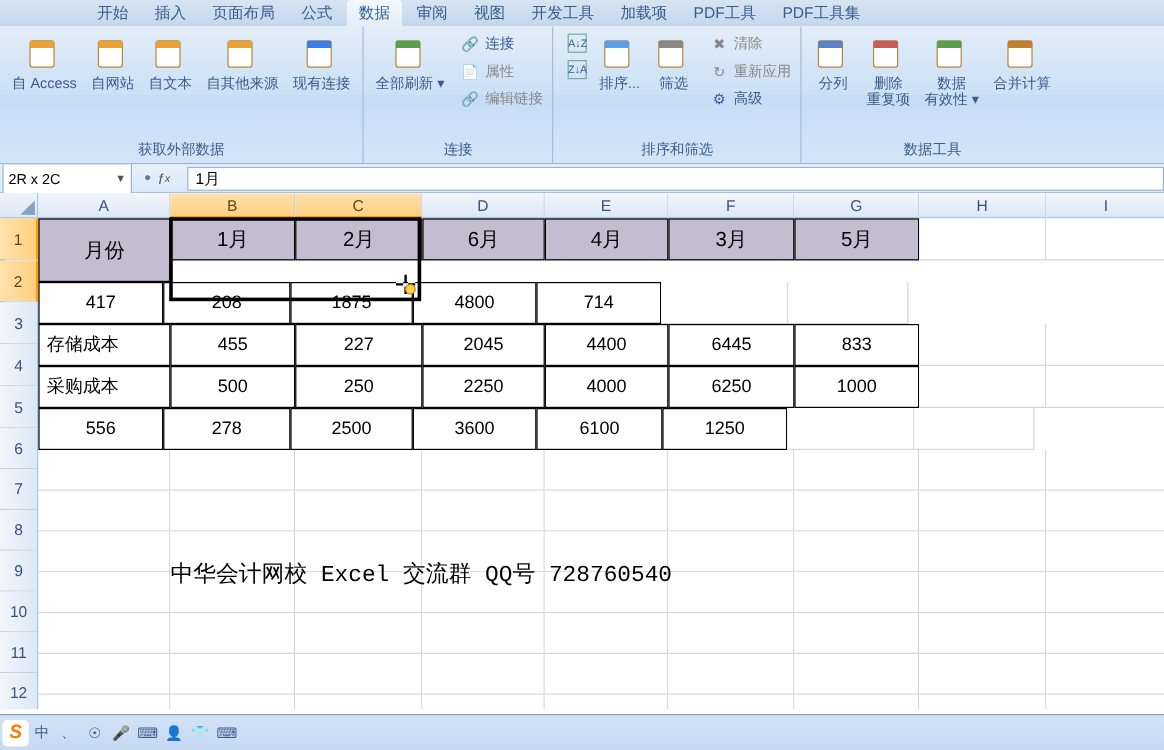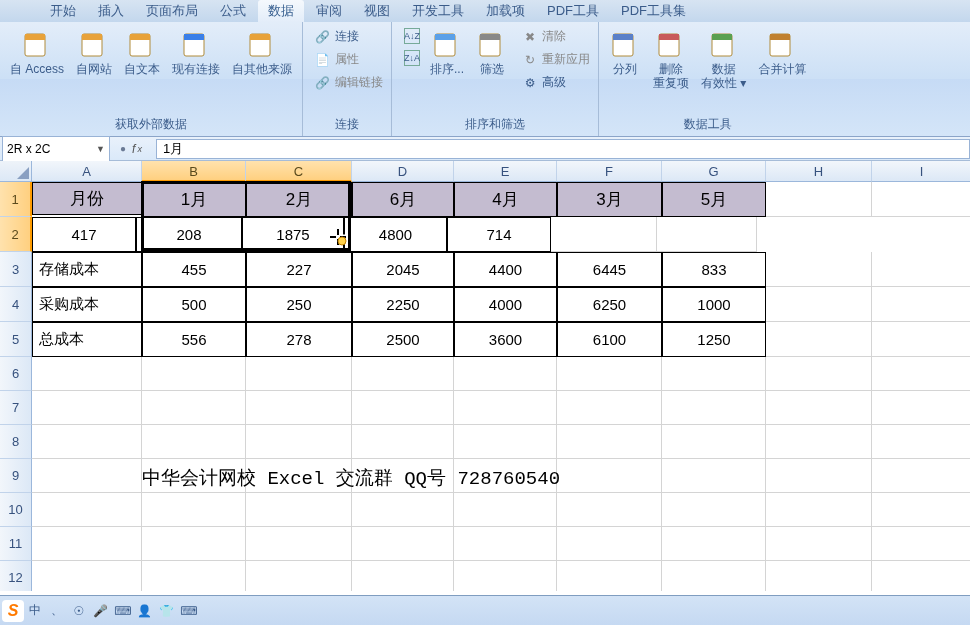--- a/index.html
+++ b/index.html
@@ -1,18 +1,18 @@
 <!DOCTYPE html>
 <html><head>
 <meta charset="utf-8">
 <style>
 * { box-sizing: border-box; margin: 0; padding: 0; font-family: "Microsoft YaHei", Arial, sans-serif; }
 body { width: 970px; height: 625px; background: #fff; overflow: hidden; position: relative; font-size: 12px; }
 
-.tabs { display: flex; align-items: flex-end; gap: 2px; background: linear-gradient(#d7e4f2, #c3d7ed); height: 22px; padding-left: 40px; }
+.tabs { display: flex; align-items: flex-end; gap: 2px; background: linear-gradient(#d7e4f2, #c3d7ed); height: 22px; padding-left: 71px; }
 .tab { color: #3b5c8a; padding: 2px 10px; font-size: 13px; cursor: pointer; }
 .tab.active { background: linear-gradient(#f5f9fd, #e3edf9); border-radius: 3px 3px 0 0; color: #365e8f; }
 
 .ribbon { background: linear-gradient(#e3edf9, #cce0f6 50%, #c6dbf5 50%, #d4e5f8); height: 115px; display: flex; border-bottom: 1px solid #8ba4c8; }
 .rgroup { border-right: 1px solid #a6bcd8; display: flex; flex-direction: column; }
 .rgbody { flex: 1; display: flex; align-items: flex-start; padding: 4px 6px 0; gap: 4px; }
 .rglabel { text-align: center; font-size: 12px; color: #3b5c8a; padding: 2px 0 3px; }
 .rbtn { display: flex; flex-direction: column; align-items: center; gap: 2px; padding: 2px 4px; cursor: pointer; }
 .rbtn .ic { width: 32px; height: 32px; display: flex; align-items: center; justify-content: center; }
 .rbtn .lbl { font-size: 12px; color: #3b5c8a; text-align: center; line-height: 1.2; white-space: nowrap; }
@@ -99,39 +99,48 @@
               <rect x="3" y="5" width="20" height="22" rx="2" fill="#fff" stroke="#b08b3a"></rect>
               <rect x="3" y="5" width="20" height="6" fill="#e8a23a"></rect>
             </svg>
           </span>
           <div class="lbl">自文本</div>
         </div>
         <div class="rbtn">
           <span class="ic">
             <svg width="30" height="30">
               <rect x="3" y="5" width="20" height="22" rx="2" fill="#fff" stroke="#b08b3a"></rect>
+              <rect x="3" y="5" width="20" height="6" fill="#e8a23a"></rect>
+            </svg>
+          </span>
+          <div class="lbl">自其他来源</div>
+        </div>
+        <div class="rbtn">
+          <span class="ic">
+            <svg width="30" height="30">
+              <rect x="3" y="5" width="20" height="22" rx="2" fill="#fff" stroke="#b08b3a"></rect>
               <rect x="3" y="5" width="20" height="6" fill="#3a7fe8"></rect>
             </svg>
           </span>
           <div class="lbl">现有连接</div>
-        </div>
-        <div class="rbtn">
-          <span class="ic">
-            <svg width="30" height="30">
-              <rect x="3" y="5" width="20" height="22" rx="2" fill="#fff" stroke="#b08b3a"></rect>
-              <rect x="3" y="5" width="20" height="6" fill="#e8a23a"></rect>
-            </svg>
-          </span>
-          <div class="lbl">自其他来源</div>
         </div>
       </div>
     <div class="rglabel">获取外部数据</div>
   </div>
   <div class="rgroup">
     <div class="rgbody" id="g2b">
+        <div class="rbtn">
+          <span class="ic">
+            <svg width="30" height="30">
+              <rect x="3" y="5" width="20" height="22" rx="2" fill="#fff" stroke="#b08b3a"></rect>
+              <rect x="3" y="5" width="20" height="6" fill="#5aa050"></rect>
+            </svg>
+          </span>
+          <div class="lbl">全部刷新 ▾</div>
+        </div>
         <div class="rsmall">
           <div class="rsbtn on">
             <span class="sic">🔗</span>
             <span>连接</span>
           </div>
           <div class="rsbtn">
             <span class="sic">📄</span>
             <span>属性</span>
           </div>
           <div class="rsbtn">
@@ -270,21 +279,21 @@
       <div class="rowhdr" style="height: 34px;">6</div>
       <div class="rowhdr" style="height: 34px;">7</div>
       <div class="rowhdr" style="height: 34px;">8</div>
       <div class="rowhdr" style="height: 34px;">9</div>
       <div class="rowhdr" style="height: 34px;">10</div>
       <div class="rowhdr" style="height: 34px;">11</div>
       <div class="rowhdr" style="height: 34px;">12</div>
     </div>
   <div class="cells" id="cells">
       <div class="row">
-        <div class="cell hdr" style="width: 110px; height: 33px;">月份</div>
+        <div class="cell hdr" style="width: 110px; height: 53px;">月份</div>
         <div class="cell hdr" style="width: 104px; height: 35px;">1月</div>
         <div class="cell hdr" style="width: 106px; height: 35px;">2月</div>
         <div class="cell hdr" style="width: 102px; height: 35px;">6月</div>
         <div class="cell hdr" style="width: 103px; height: 35px;">4月</div>
         <div class="cell hdr" style="width: 105px; height: 35px;">3月</div>
         <div class="cell hdr" style="width: 104px; height: 35px;">5月</div>
         <div class="cell empty" style="width: 106px; height: 35px;"></div>
         <div class="cell empty" style="width: 100px; height: 35px;"></div>
       </div>
       <div class="row">
@@ -312,21 +321,20 @@
         <div class="cell bold center" style="width: 104px; height: 35px;">500</div>
         <div class="cell bold center" style="width: 106px; height: 35px;">250</div>
         <div class="cell bold center" style="width: 102px; height: 35px;">2250</div>
         <div class="cell bold center" style="width: 103px; height: 35px;">4000</div>
         <div class="cell bold center" style="width: 105px; height: 35px;">6250</div>
         <div class="cell bold center" style="width: 104px; height: 35px;">1000</div>
         <div class="cell empty" style="width: 106px; height: 35px;"></div>
         <div class="cell empty" style="width: 100px; height: 35px;"></div>
       </div>
       <div class="row">
-        <div class="cell bold left" style="width: 110px; height: 35px;">总成本</div>
         <div class="cell bold center" style="width: 104px; height: 35px;">556</div>
         <div class="cell bold center" style="width: 106px; height: 35px;">278</div>
         <div class="cell bold center" style="width: 102px; height: 35px;">2500</div>
         <div class="cell bold center" style="width: 103px; height: 35px;">3600</div>
         <div class="cell bold center" style="width: 105px; height: 35px;">6100</div>
         <div class="cell bold center" style="width: 104px; height: 35px;">1250</div>
         <div class="cell empty" style="width: 106px; height: 35px;"></div>
         <div class="cell empty" style="width: 100px; height: 35px;"></div>
       </div>
       <div class="row">

